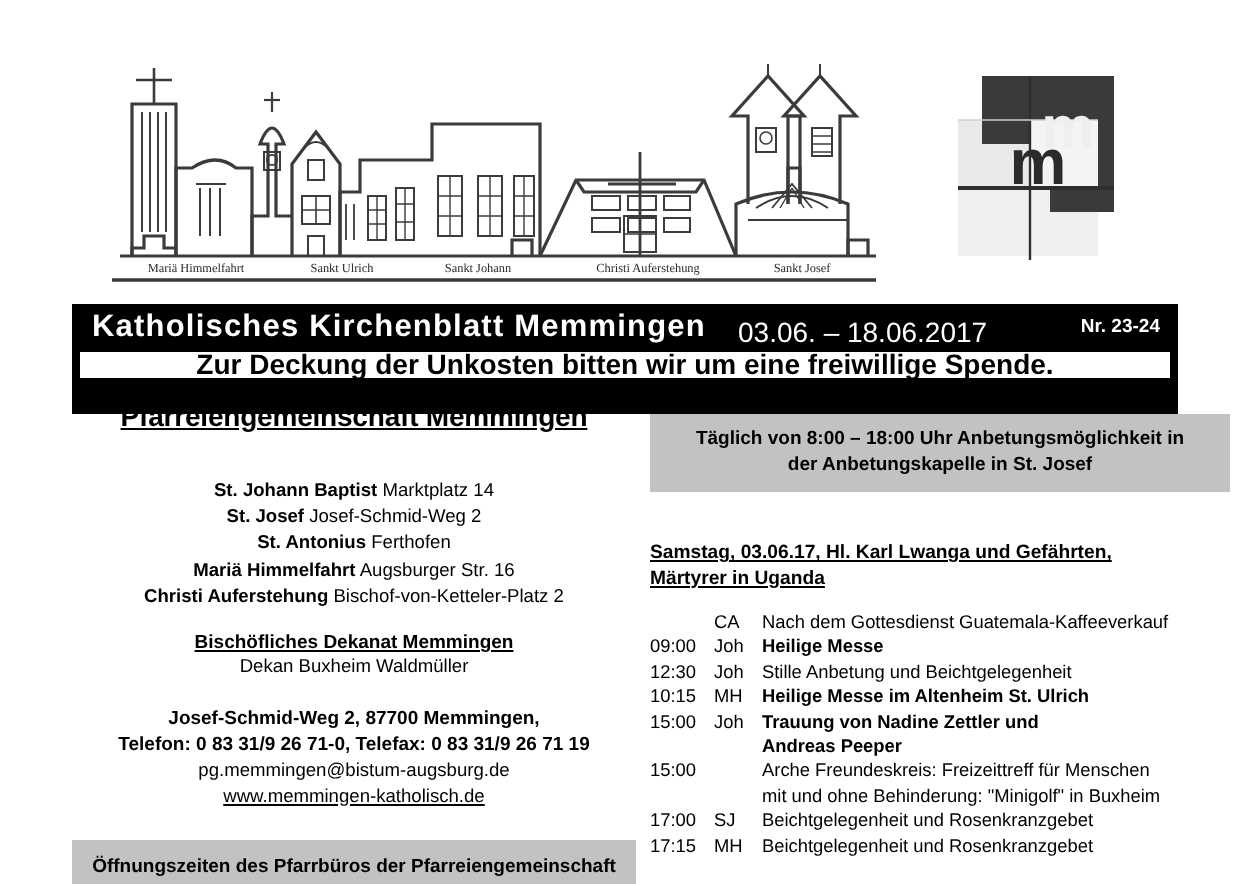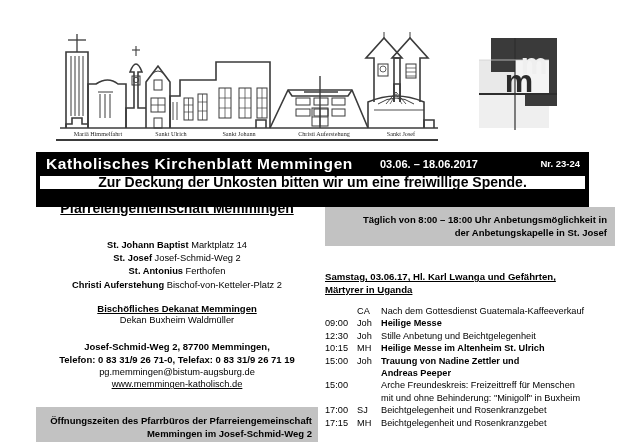--- a/index.html
+++ b/index.html
@@ -65,25 +65,25 @@
     position: absolute;
     left: 10px;
     top: 3px;
     color: #ffffff;
     font-size: 15.5px;
     font-weight: bold;
     letter-spacing: 0.6px;
   }
   .tb-dates {
     position: absolute;
-    left: 344px;
+    left: 333px;
     top: 6px;
     color: #ffffff;
-    font-size: 11px;
-    font-weight: bold;
+    font-size: 14px;
+    font-weight: normal;
   }
   .tb-nr {
     position: absolute;
     right: 9px;
     top: 6px;
     color: #ffffff;
     font-size: 9.5px;
     font-weight: bold;
   }
   .tb-sub {
@@ -166,21 +166,21 @@
   .contact .c-link {
     font-size: 9.3px;
     font-weight: normal;
     line-height: 12.5px;
     text-decoration: underline;
     color: #000;
   }
 
   .greybox {
     background: #c2c2c2;
-    text-align: right;
+    text-align: center;
     font-size: 9.5px;
     font-weight: bold;
     line-height: 13px;
     padding: 7px 6px 8px 6px;
     box-sizing: border-box;
   }
   .gb-office {
     margin-top: 16px;
     width: 282px;
   }
@@ -358,20 +358,24 @@
       </div>
       <div class="pl-row">
         <b>St. Josef</b>
         <span>Josef-Schmid-Weg 2</span>
       </div>
       <div class="pl-row">
         <b>St. Antonius</b>
         <span>Ferthofen</span>
       </div>
       <div class="pl-row">
+        <b>Mariä Himmelfahrt</b>
+        <span>Augsburger Str. 16</span>
+      </div>
+      <div class="pl-row">
         <b>Christi Auferstehung</b>
         <span>Bischof-von-Ketteler-Platz 2</span>
       </div>
     </div>
 
     <div class="dekanat">
       <div class="dekanat-title">Bischöfliches Dekanat Memmingen</div>
       <div class="dekanat-name">Dekan Buxheim Waldmüller</div>
     </div>
 

